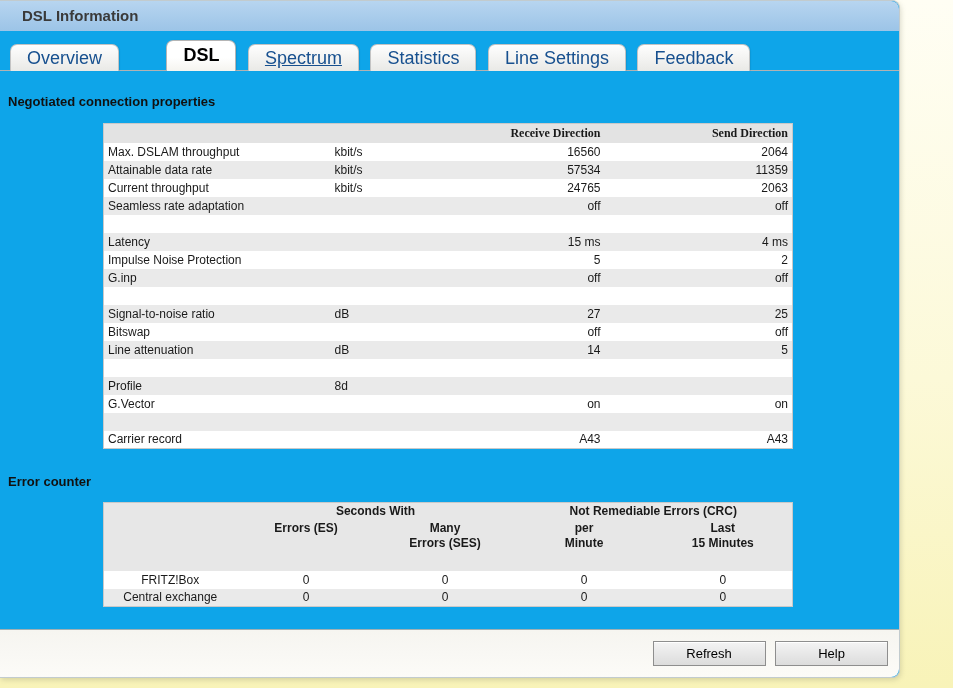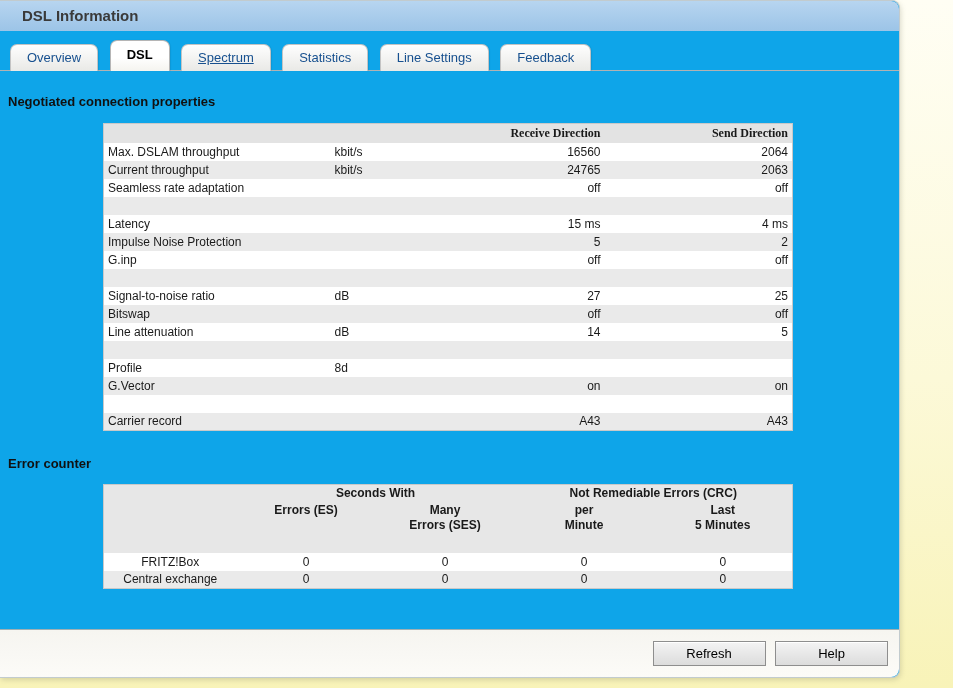--- a/index.html
+++ b/index.html
@@ -46,30 +46,31 @@
   }
   .tab {
     position: relative;
     display: inline-block; vertical-align: bottom;
     height: 27px; line-height: 26px;
     margin-right: 7px; padding: 0 16px;
     background: linear-gradient(#fefefe, #e9e9e6);
     border: 1px solid #c3c3c3; border-bottom: none;
     border-radius: 7px 7px 0 0;
     box-shadow: 1px 0 1px rgba(0,0,0,.08);
-    font-size: 13px; color: #17508f;
+    font-size: 18px; color: #17508f;
     cursor: pointer;
     z-index: 1;
   }
   .tab.active {
     height: 31px; line-height: 28px;
     background: linear-gradient(#ffffff 55%, #f5f4ef 100%);
     border-color: #b5b5b5;
     font-weight: bold; color: #000;
     z-index: 2;
+    margin-left: 36px;
   }
   .tab .underlined { text-decoration: underline; }
 
   
   .section-heading {
     margin: 23px 0 0 8px;
     font-size: 13px; font-weight: bold; color: #111;
   }
 
   
@@ -172,20 +173,26 @@
         <th>Receive Direction</th>
         <th>Send Direction</th>
       </tr>
     </thead>
     <tbody>
       <tr>
         <td class="c-label">Max. DSLAM throughput</td>
         <td class="c-unit">kbit/s</td>
         <td class="c-rx">16560</td>
         <td class="c-tx">2064</td>
+      </tr>
+      <tr>
+        <td class="c-label">Attainable data rate</td>
+        <td class="c-unit">kbit/s</td>
+        <td class="c-rx">57534</td>
+        <td class="c-tx">11359</td>
       </tr>
       <tr>
         <td class="c-label">Current throughput</td>
         <td class="c-unit">kbit/s</td>
         <td class="c-rx">24765</td>
         <td class="c-tx">2063</td>
       </tr>
       <tr>
         <td class="c-label">Seamless rate adaptation</td>
         <td class="c-unit"></td>
@@ -290,21 +297,21 @@
         <th colspan="2">Not Remediable Errors (CRC)</th>
       </tr>
       <tr class="colhead-row">
         <th></th>
         <th>Errors (ES)</th>
         <th>Many
 Errors (SES)</th>
         <th>per
 Minute</th>
         <th>Last
-5 Minutes</th>
+15 Minutes</th>
       </tr>
     </thead>
     <tbody>
       <tr>
         <td class="e-label">FRITZ!Box</td>
         <td>0</td>
         <td>0</td>
         <td>0</td>
         <td>0</td>
       </tr>

